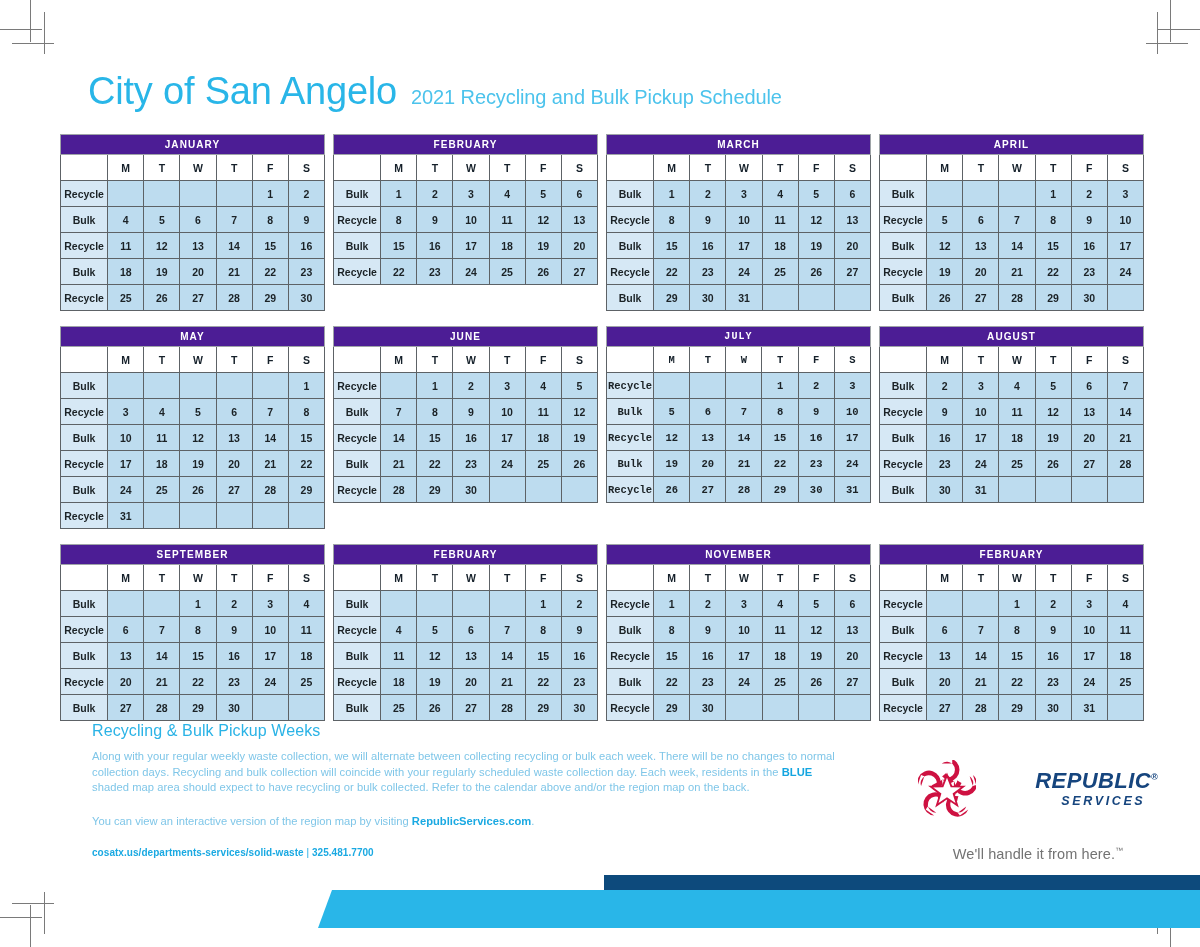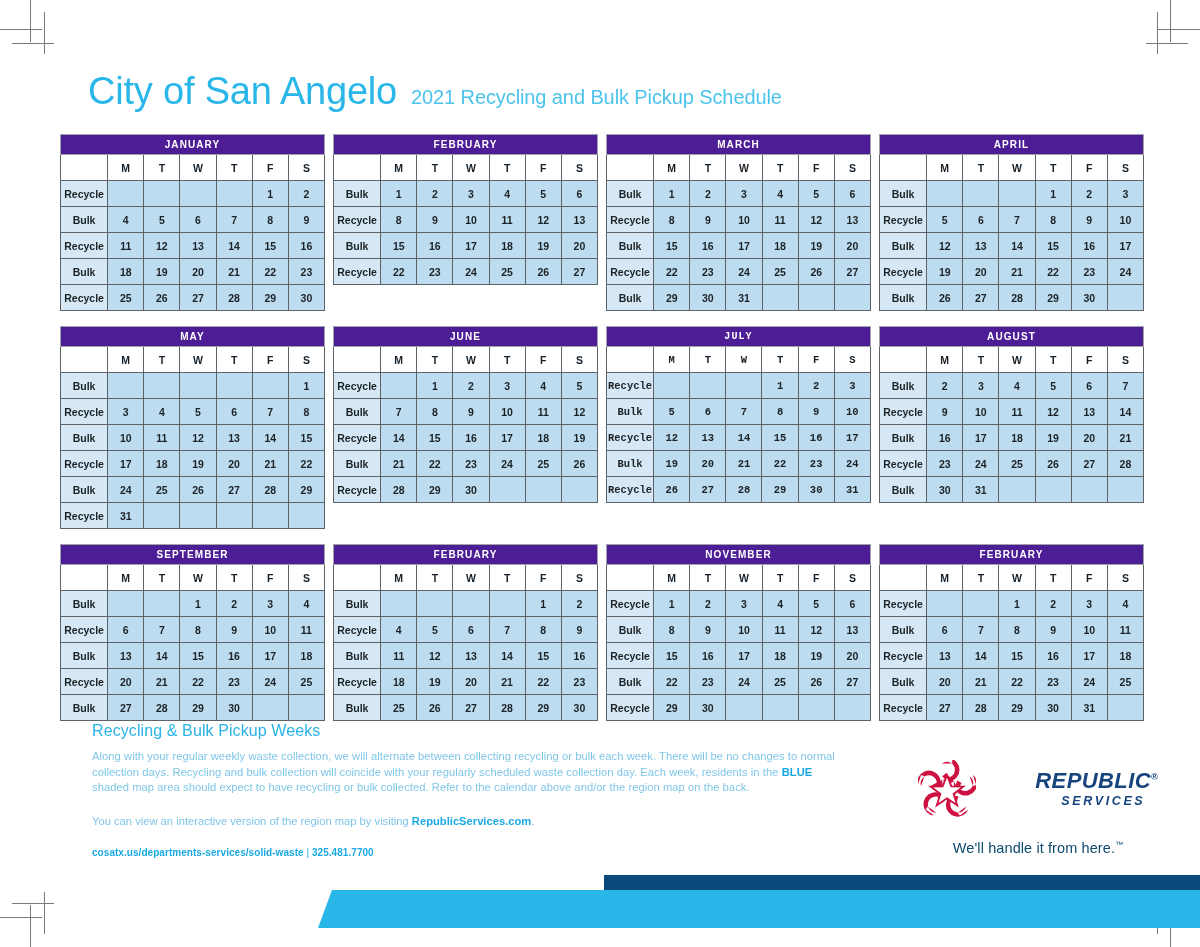--- a/index.html
+++ b/index.html
@@ -102,21 +102,21 @@
   .logo-type .t1{
     font-size:22px;font-weight:700;color:#16457e;font-style:italic;
     letter-spacing:0.4px;
   }
   .logo-type .t1 sup{font-size:9px;vertical-align:super;}
   .logo-type .t2{
     font-size:12.5px;font-weight:700;color:#16457e;font-style:italic;
     letter-spacing:2.6px;margin-top:3px;margin-left:26px;
   }
   .tagline{
-    margin-top:22px;font-size:14.5px;color:#0c4a6e;font-weight:400;
+    margin-top:28px;font-size:14.5px;color:#737373;font-weight:400;
     letter-spacing:0.1px;
   }
   .tagline sup{font-size:8px;vertical-align:super;}
 
   
   .banner-navy{
     position:absolute;left:604px;top:875px;width:596px;height:20px;
     background:#0d4a7c;
   }
   .banner-navy::before{

